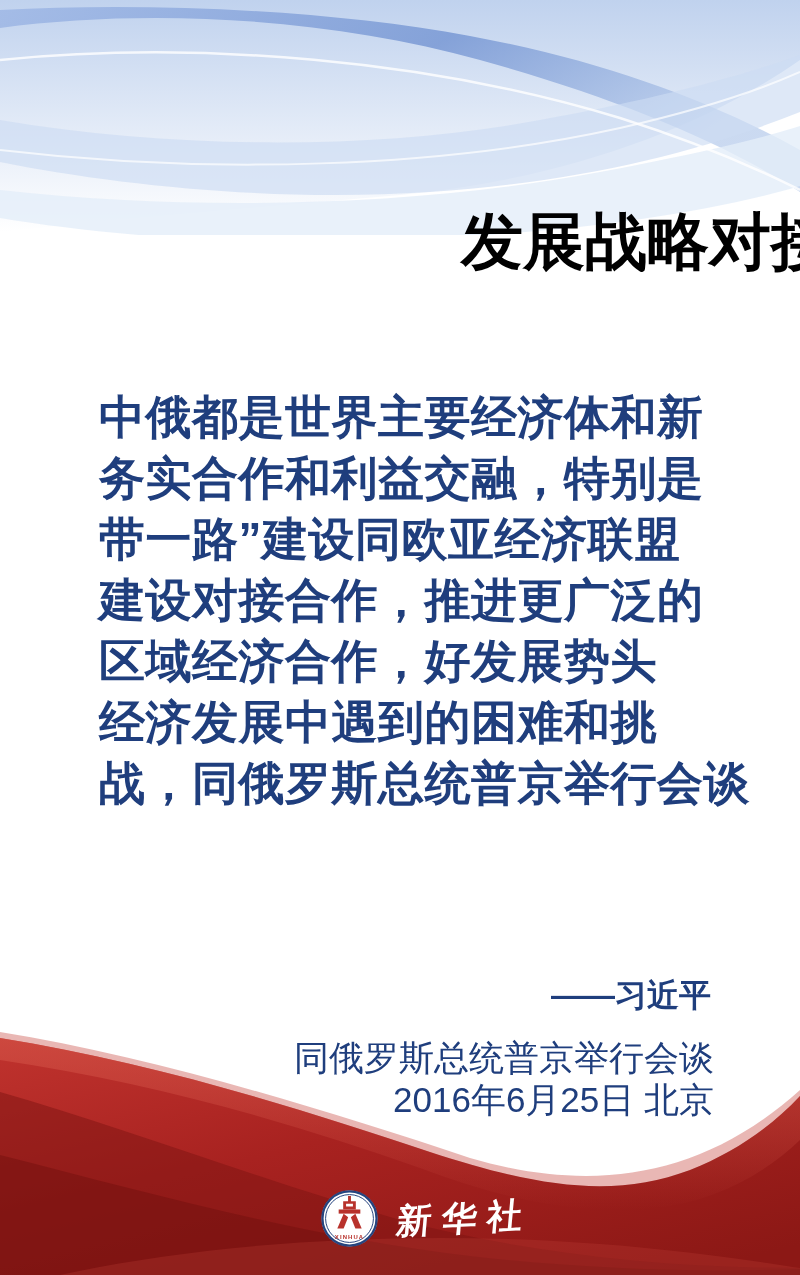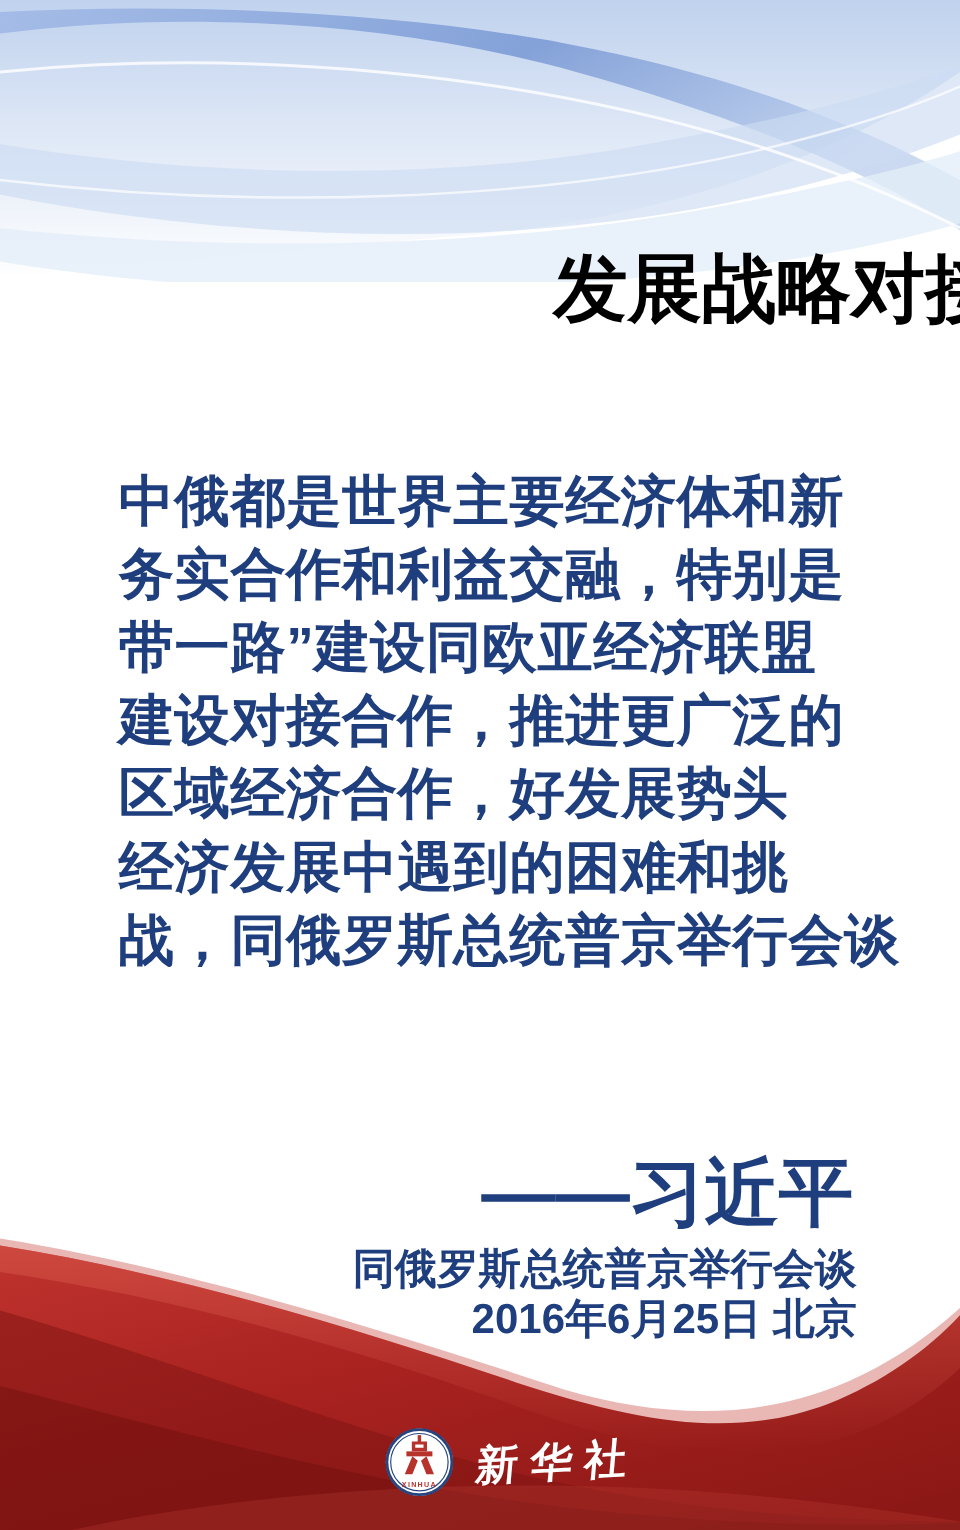--- a/index.html
+++ b/index.html
@@ -13,23 +13,23 @@
     position:absolute;top:202px;left:0;width:800px;margin:0;text-align:right;
     font-size:62px;line-height:80px;font-weight:900;color:#000000;letter-spacing:0px;padding-left:33px;
   }
   .quote{position:absolute;top:351px;left:99px;width:614px;margin-top:36px;}
   .qline{
     font-size:46px;line-height:61px;font-weight:600;color:#1f3e7d;
     white-space:nowrap;letter-spacing:0.5px;
   }
   .attribution{
     position:absolute;top:964px;left:99px;width:612px;text-align:right;
-    font-size:62px;line-height:62px;font-weight:800;color:#1f3e7d;white-space:nowrap;
+    font-size:32px;line-height:62px;font-weight:800;color:#1f3e7d;white-space:nowrap;
   }
-  .meta{position:absolute;top:1037px;left:99px;width:615px;text-align:right;color:#1f3e7d;font-weight:700;}
+  .meta{position:absolute;top:1037px;left:99px;width:615px;text-align:right;color:#1f3e7d;font-weight:400;}
   .meta-line{font-size:35px;line-height:42px;white-space:nowrap;}
   .brand{position:absolute;left:317px;top:1186px;display:flex;align-items:center;gap:15px;z-index:3;}
   .emblem{width:65px;height:65px;display:block;}
   .agency{
     color:#ffffff;font-size:35px;font-weight:700;letter-spacing:10px;
     transform:skewX(-8deg) rotate(-3deg);white-space:nowrap;
   }
 </style>
 </head>
 <body>

